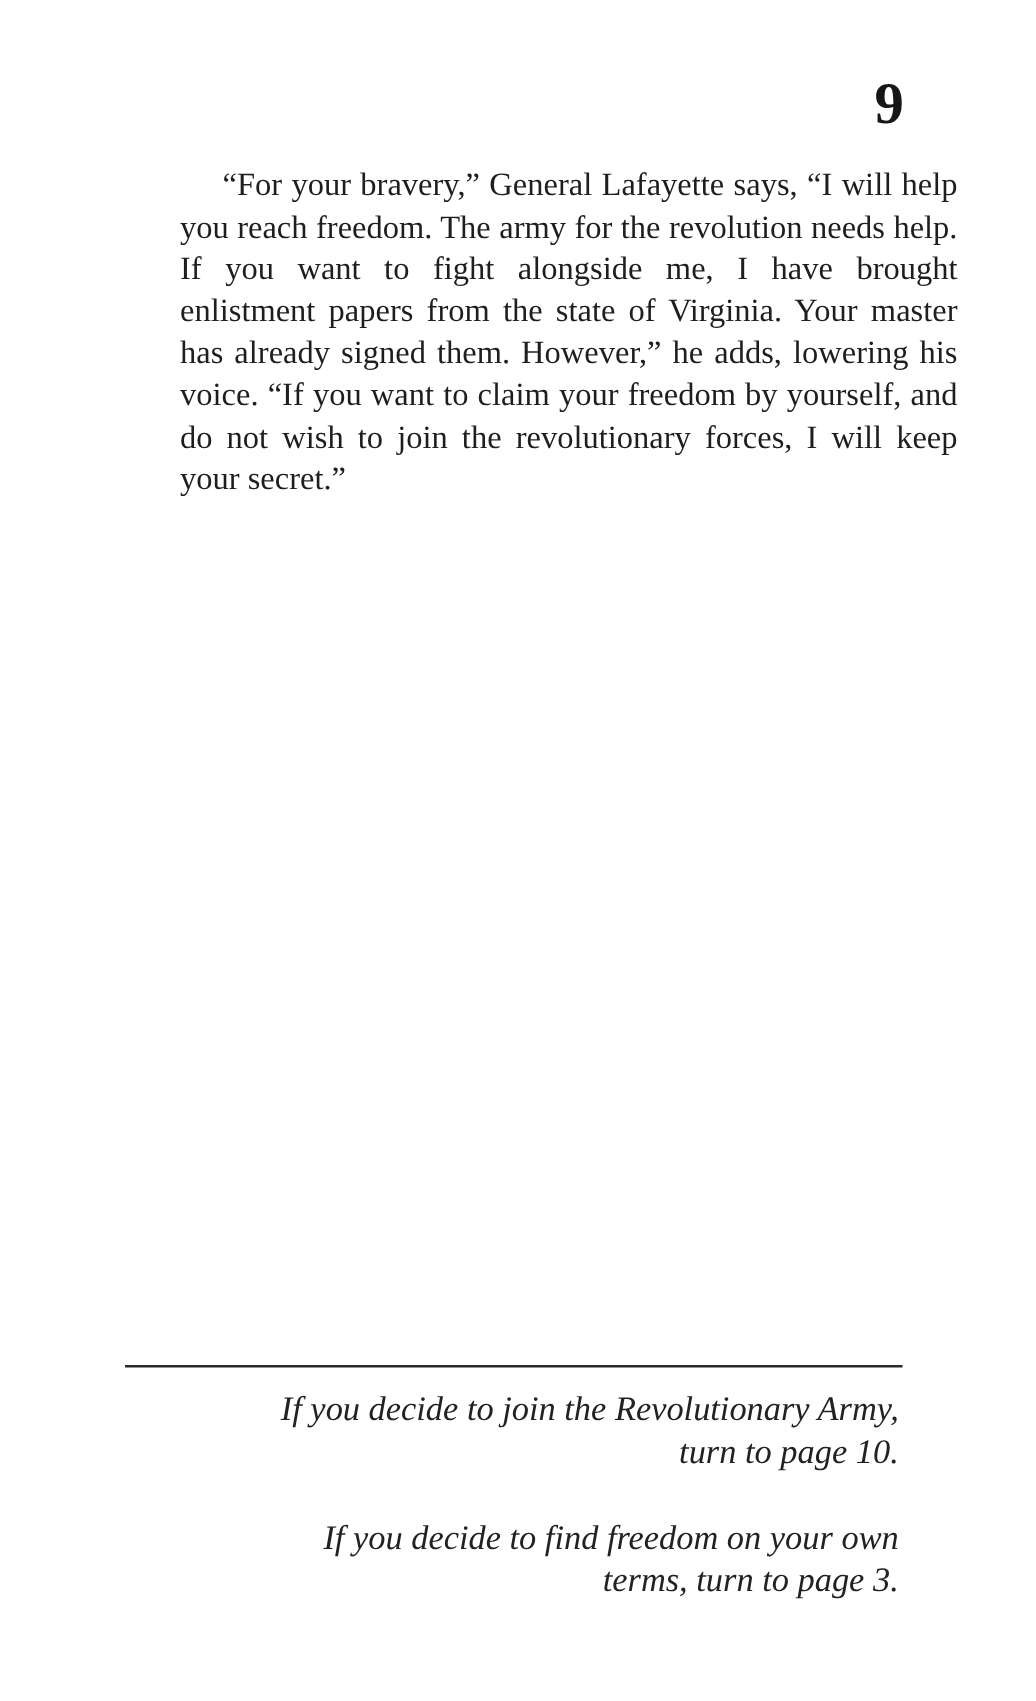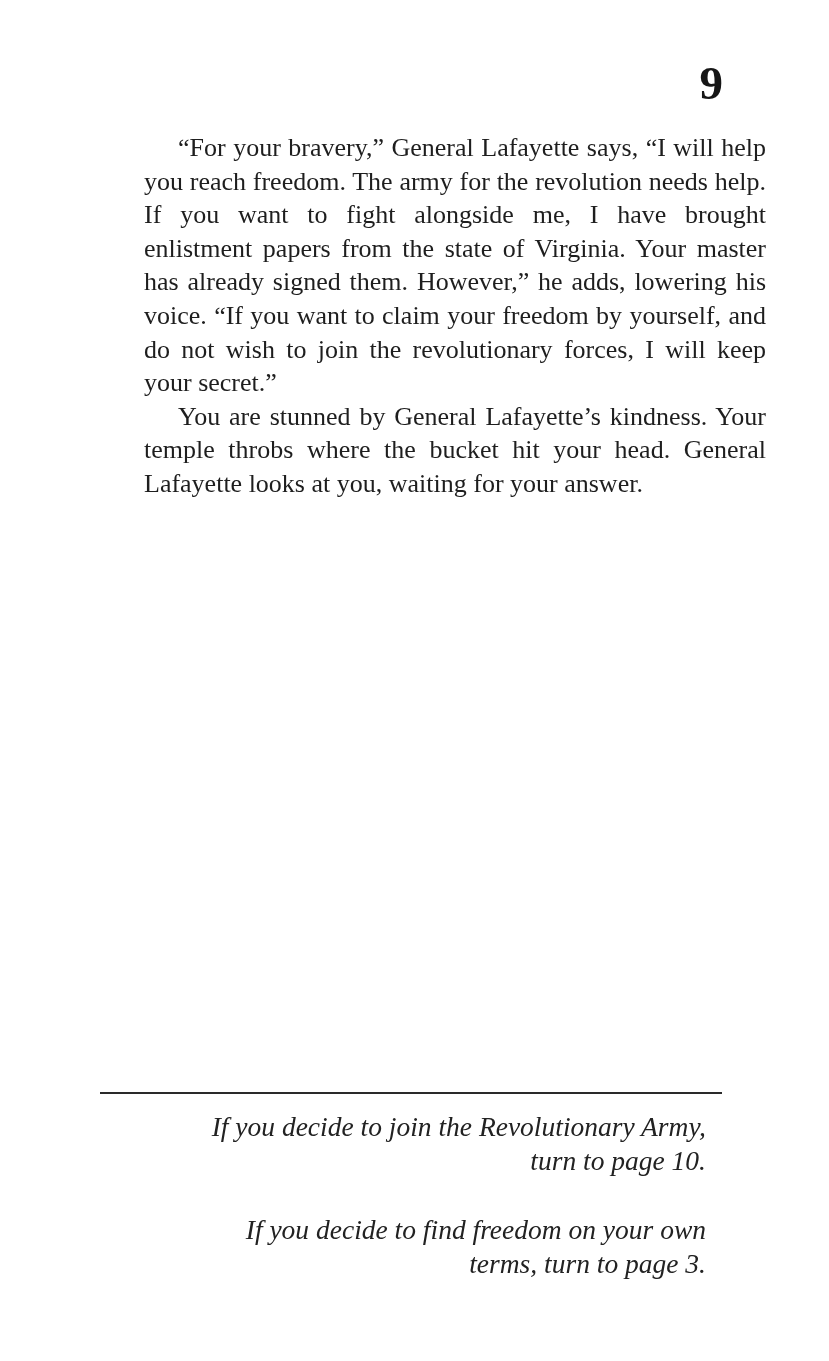--- a/index.html
+++ b/index.html
@@ -46,42 +46,41 @@
     left: 100px;
     width: 622px;
   }
   .divider-rule {
     border: none;
     border-top: 2px solid #2a2a2a;
     margin: 0 0 16px 0;
     width: 100%;
   }
   .choice {
-    margin: 16px;
+    margin: 3px;
     font-size: 27.5px;
     line-height: 34px;
     font-style: italic;
     text-align: right;
     white-space: pre-line;
     color: #222222;
   }
   .choice + .choice {
     margin-top: 35px;
   }
 </style>
 </head>
 <body>
 
 <div class="book-page">
 
   <div class="page-number">9</div>
 
   <div class="story-text">
     <p>“For your bravery,” General Lafayette says, “I will help you reach freedom. The army for the revolution needs help. If you want to fight alongside me, I have brought enlistment papers from the state of Virginia. Your master has already signed them. However,” he adds, lowering his voice. “If you want to claim your freedom by yourself, and do not wish to join the revolutionary forces, I will keep your secret.”</p>
-    <p>You are stunned by General Lafayette’s kindness. Your temple throbs where the bucket hit your head. General Lafayette looks at you, waiting for your answer.</p>
   </div>
 
   <div class="page-footer">
     <hr class="divider-rule">
     <p class="choice">If you decide to join the Revolutionary Army,
 turn to page 10.</p>
     <p class="choice">If you decide to find freedom on your own
 terms, turn to page 3.</p>
   </div>
 

